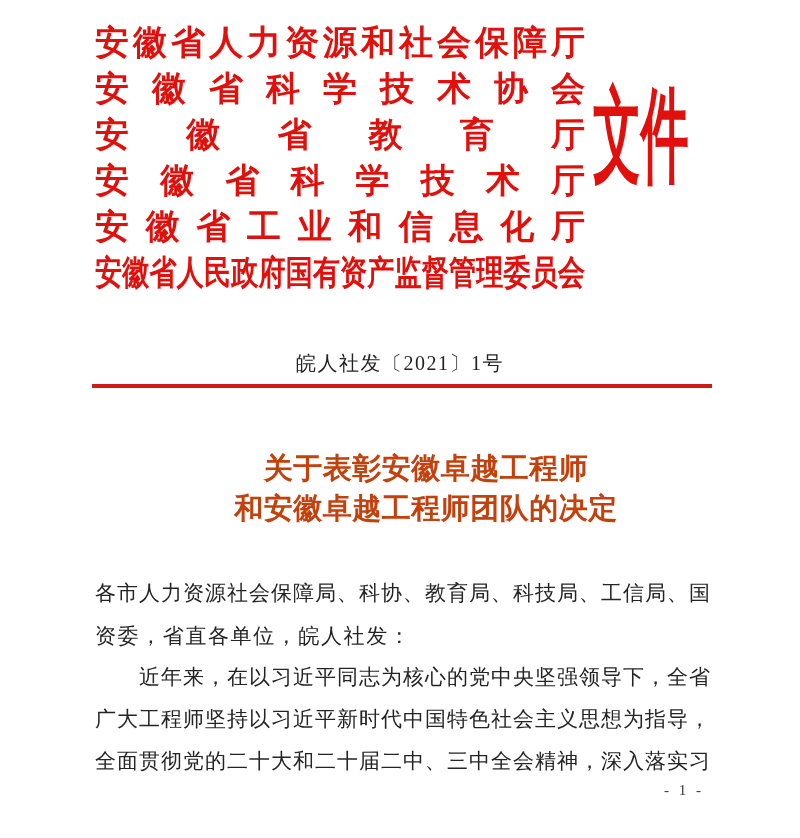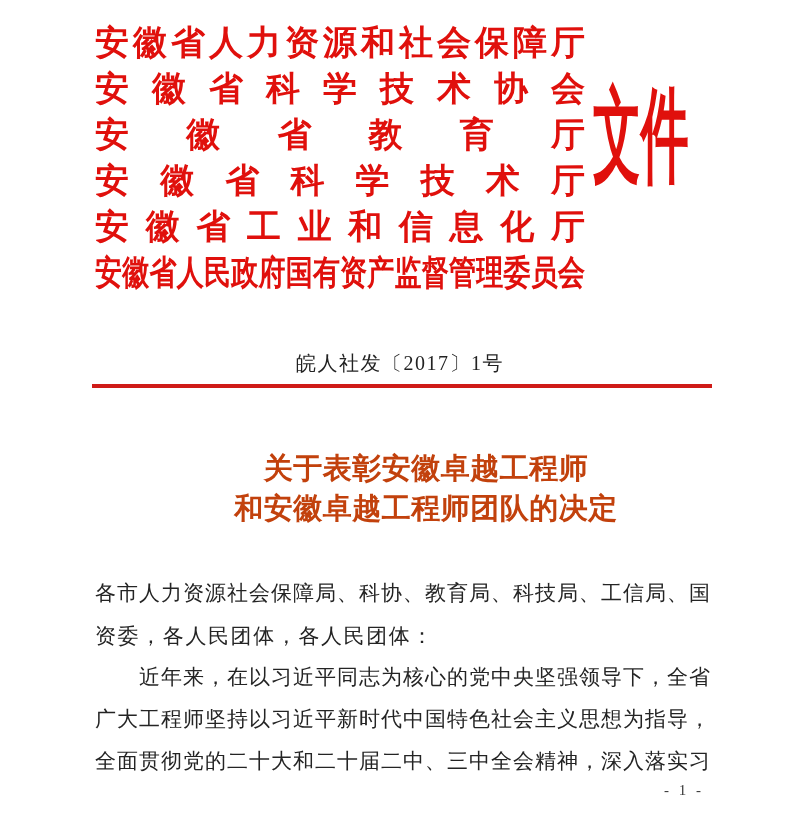--- a/index.html
+++ b/index.html
@@ -201,21 +201,21 @@
         <span style="font-size: 27px; line-height: 1; display: inline-block; transform: scaleY(1.259); transform-origin: center top;">委</span>
         <span style="font-size: 27px; line-height: 1; display: inline-block; transform: scaleY(1.259); transform-origin: center top;">员</span>
         <span style="font-size: 27px; line-height: 1; display: inline-block; transform: scaleY(1.259); transform-origin: center top;">会</span>
       </div>
   </div>
 
   <div class="doc-mark-wrap">
     <div class="doc-mark">文件</div>
   </div>
 
-  <div class="doc-number">皖人社发〔2017〕1号</div>
+  <div class="doc-number">皖人社发〔2021〕1号</div>
 
   <div class="red-line"></div>
 
   <div class="title">
     <div>关于表彰安徽卓越工程师</div>
     <div>和安徽卓越工程师团队的决定</div>
   </div>
 
   <div class="body-block">
     <div class="body-line char-justify">
@@ -241,21 +241,21 @@
         <span style="font-size: 21px; line-height: 1;">科</span>
         <span style="font-size: 21px; line-height: 1;">技</span>
         <span style="font-size: 21px; line-height: 1;">局</span>
         <span style="font-size: 21px; line-height: 1;">、</span>
         <span style="font-size: 21px; line-height: 1;">工</span>
         <span style="font-size: 21px; line-height: 1;">信</span>
         <span style="font-size: 21px; line-height: 1;">局</span>
         <span style="font-size: 21px; line-height: 1;">、</span>
         <span style="font-size: 21px; line-height: 1;">国</span>
       </div>
-    <div class="body-line plain">资委，各人民团体，各人民团体：</div>
+    <div class="body-line plain">资委，省直各单位，皖人社发：</div>
     <div class="body-line char-justify">
         <span style="font-size: 21px; line-height: 1;">　</span>
         <span style="font-size: 21px; line-height: 1;">　</span>
         <span style="font-size: 21px; line-height: 1;">近</span>
         <span style="font-size: 21px; line-height: 1;">年</span>
         <span style="font-size: 21px; line-height: 1;">来</span>
         <span style="font-size: 21px; line-height: 1;">，</span>
         <span style="font-size: 21px; line-height: 1;">在</span>
         <span style="font-size: 21px; line-height: 1;">以</span>
         <span style="font-size: 21px; line-height: 1;">习</span>

